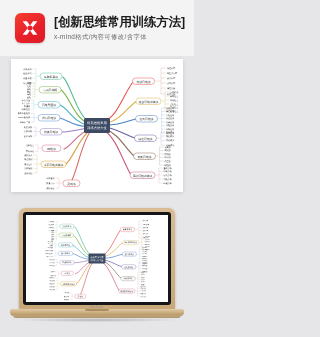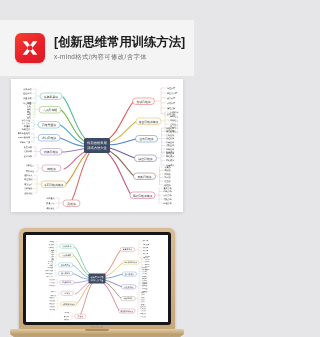--- a/index.html
+++ b/index.html
@@ -3,21 +3,21 @@
 <meta charset="utf-8">
 <style>
   html,body{margin:0;padding:0;}
   body{
     width:194px;height:337px;
     background:#e6e6e8;
     font-family:"Liberation Sans","DejaVu Sans",sans-serif;
     overflow:hidden;
     position:relative;
   }
-  #root{position:absolute;inset:0;margin-top:20px;}
+  #root{position:absolute;inset:0;}
 
   
   .header{
     position:absolute;left:0;top:0;width:194px;height:56px;
     background:#f4f4f4;
     display:flex;align-items:center;
   }
   .logo{
     width:30px;height:30px;margin-left:15px;
     border-radius:6px;

